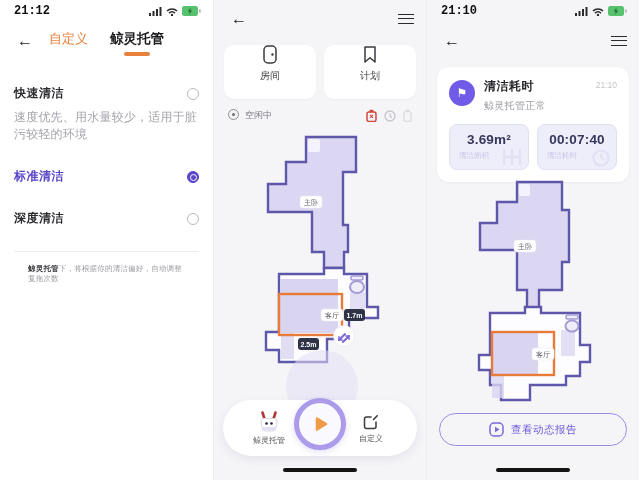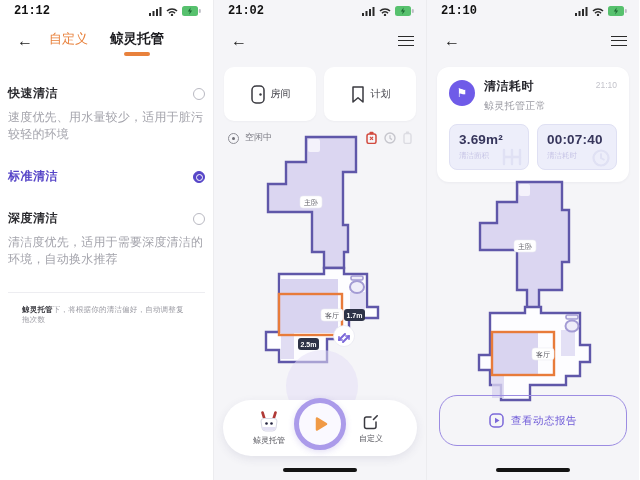--- a/index.html
+++ b/index.html
@@ -25,40 +25,40 @@
   
   .tabs { margin:0 auto; display:flex; gap:22px; align-items:flex-start; padding-top:4px; }
   .tab { text-align:center; cursor:pointer; }
   .tab .lbl { font-size:13px; }
   .tab.inactive .lbl { color:#e8813c; }
   .tab.active .lbl { color:#1b1b1f; font-weight:bold; font-size:13.5px; }
   .tab .bar { width:26px; height:4px; border-radius:2px; margin:4px auto 0; background:transparent; }
   .tab.active .bar { background:#e8813c; }
 
   
-  .opts { padding:0 8px; }
+  .opts { padding:0 14px; }
   .opt { margin-top:25px; cursor:pointer; }
   .opt .row { display:flex; align-items:center; justify-content:space-between; }
   .opt .title { font-size:12px; color:#2c2c30; font-weight:bold; letter-spacing:.5px; }
   .opt .desc { margin-top:7px; font-size:12px; color:#a3a3ab; letter-spacing:.2px; }
   .radio { width:12px; height:12px; border:1.4px solid #b9b9c2; border-radius:50%; background:#fff; position:relative; flex:0 0 12px; }
   .opt.sel .title { color:#5746c8; }
   .opt.sel .desc { color:#7b6cd8; }
   .opt.sel .radio { border-color:#5746c8; background:#5746c8; }
   .opt.sel .radio::after { content:""; position:absolute; left:2px; top:2px; width:5px; height:5px; border:1.6px solid #fff; border-radius:50%; }
   .divider { height:1px; background:#ededf1; margin:24px 0 0; }
   .footer { padding:12px 14px 0; font-size:7.5px; color:#9b9ba3; letter-spacing:.2px; }
   .footer b { color:#3a3a40; font-weight:bold; }
 
   
   .cards { display:flex; gap:8px; padding:7px 10px 0; }
-  .card { flex:1; height:54px; background:#fff; border-radius:10px; display:flex; flex-direction:row; align-items:center; justify-content:center; gap:5px; box-shadow:0 1px 2px rgba(40,40,80,.04); cursor:pointer; }
+  .card { flex:1; height:54px; background:#fff; border-radius:10px; display:flex; flex-direction:column; align-items:center; gap:5px; box-shadow:0 1px 2px rgba(40,40,80,.04); cursor:pointer; }
   .card .clabel { font-size:10px; color:#45454c; }
   .statusrow { display:flex; align-items:center; justify-content:space-between; padding:10px 14px 0; }
-  .statusleft { display:flex; align-items:flex-end; gap:6px; }
+  .statusleft { display:flex; align-items:flex-start; gap:6px; }
   .statustxt { font-size:9px; color:#7c7c84; }
   .statdot { width:11px; height:11px; border:1.4px solid #8e8e96; border-radius:50%; position:relative; }
   .statdot::after { content:""; position:absolute; left:2.8px; top:2.8px; width:3.5px; height:3.5px; background:#6e6e76; border-radius:50%; }
   .statusright { display:flex; align-items:center; gap:7px; }
 
   .mapsvg { position:absolute; }
   .mapsvg text { font-family:"Liberation Sans","DejaVu Sans",sans-serif; }
 
   
   .dock-glow { position:absolute; left:72px; top:350px; width:72px; height:72px; border-radius:50%; background:#e3dff5; opacity:.55; }
@@ -71,25 +71,25 @@
   
   .rescard { margin:7px 10px 0; background:#fff; border-radius:12px; padding:11px 12px 12px; box-shadow:0 1px 3px rgba(40,40,80,.05); }
   .reshead { display:flex; align-items:flex-start; position:relative; }
   .flagcircle { width:26px; height:26px; border-radius:50%; background:#6f5be8; color:#fff; font-size:12px; display:flex; align-items:center; justify-content:center; flex:0 0 26px; margin-top:2px; }
   .restexts { margin-left:9px; }
   .restitle { font-size:12px; font-weight:bold; color:#26262c; letter-spacing:.5px; }
   .ressub { font-size:10px; color:#9a9aa2; margin-top:4px; letter-spacing:.3px;text-align:right; }
   .restime { position:absolute; right:0; top:2px; font-size:8.5px; color:#c3c3cb; }
   .tiles { display:flex; gap:8px; margin-top:11px; }
   .tile { flex:1; height:46px; background:#edeefa; border:1px solid #dfe0f3; border-radius:8px; padding:7px 9px 0; position:relative; overflow:hidden; }
-  .tileval { font-size:13.5px; font-weight:bold; color:#37365c; letter-spacing:.2px; }
+  .tileval { font-size:13.5px; font-weight:bold; color:#37365c; letter-spacing:.2px;text-align:center; }
   .tilelabel { font-size:7.5px; color:#c7c5e6; margin-top:4px; }
   .tileicon { position:absolute; right:5px; bottom:2px; opacity:.85; }
 
-  .reportbtn { position:absolute; left:12px; right:12px; bottom:34px; height:51px; border:1.5px solid #9c8ce2; border-radius:18px; display:flex; align-items:center; justify-content:center; gap:7px; cursor:pointer; background:transparent; }
+  .reportbtn { position:absolute; left:12px; right:12px; bottom:34px; height:33px; border:1.5px solid #9c8ce2; border-radius:18px; display:flex; align-items:center; justify-content:center; gap:7px; cursor:pointer; background:transparent; }
   .reporttxt { font-size:10.5px; color:#6f5bd8; letter-spacing:.5px; }
 </style>
 </head>
 <body>
 
 <div class="screens">
 
   <div class="panel p1">
     <div class="statusbar">
       <span class="time">21:12</span>
@@ -137,49 +137,27 @@
         <div class="row">
           <span class="title">标准清洁</span>
           <span class="radio"></span>
         </div>
       </div>
       <div class="opt">
         <div class="row">
           <span class="title">深度清洁</span>
           <span class="radio"></span>
         </div>
-        <div class="desc">清洁度优先，适用于需要深度清洁的环境，自动换水推荐</div>
       </div>
       <div class="divider"></div>
       <div class="footer"><b>鲸灵托管</b><span>下，将根据你的清洁偏好，自动调整复拖次数</span></div>
     </div>
   </div>
 
   <div class="panel p2">
-    <div class="statusbar">
-      <span class="time">21:02</span>
-      <span class="sicons">
-        <svg width="13" height="9">
-            <rect x="0" y="6" width="2" height="3" fill="#2a2a2a"></rect>
-            <rect x="3.5" y="4" width="2" height="5" fill="#2a2a2a"></rect>
-            <rect x="7" y="2" width="2" height="7" fill="#2a2a2a"></rect>
-            <rect x="10.5" y="0" width="2" height="9" fill="#2a2a2a"></rect>
-          </svg>
-        <svg width="12" height="9">
-            <path d="M1,4 a7,7 0 0,1 10,0" fill="none" stroke="#2a2a2a" stroke-width="1.5"></path>
-            <path d="M3,6.2 a4,4 0 0,1 6,0" fill="none" stroke="#2a2a2a" stroke-width="1.5"></path>
-            <circle cx="6" cy="8" r="1.2" fill="#2a2a2a"></circle>
-          </svg>
-        <svg width="19" height="10">
-            <rect x="0" y="0" width="16" height="10" rx="2.5" fill="#57c16e"></rect>
-            <rect x="16.8" y="3" width="2" height="4" rx="1" fill="#bdbdc4"></rect>
-            <path d="M8.6,1.5 L5.8,5.4 L7.8,5.4 L7.2,8.6 L10.2,4.6 L8.2,4.6 Z" fill="#1e6c34"></path>
-          </svg>
-      </span>
-    </div>
     <div class="navrow">
       <span class="back">←</span>
       <span class="menu">
           <i></i>
           <i></i>
           <i></i>
         </span>
     </div>
     <div class="cards">
       <div class="card">

